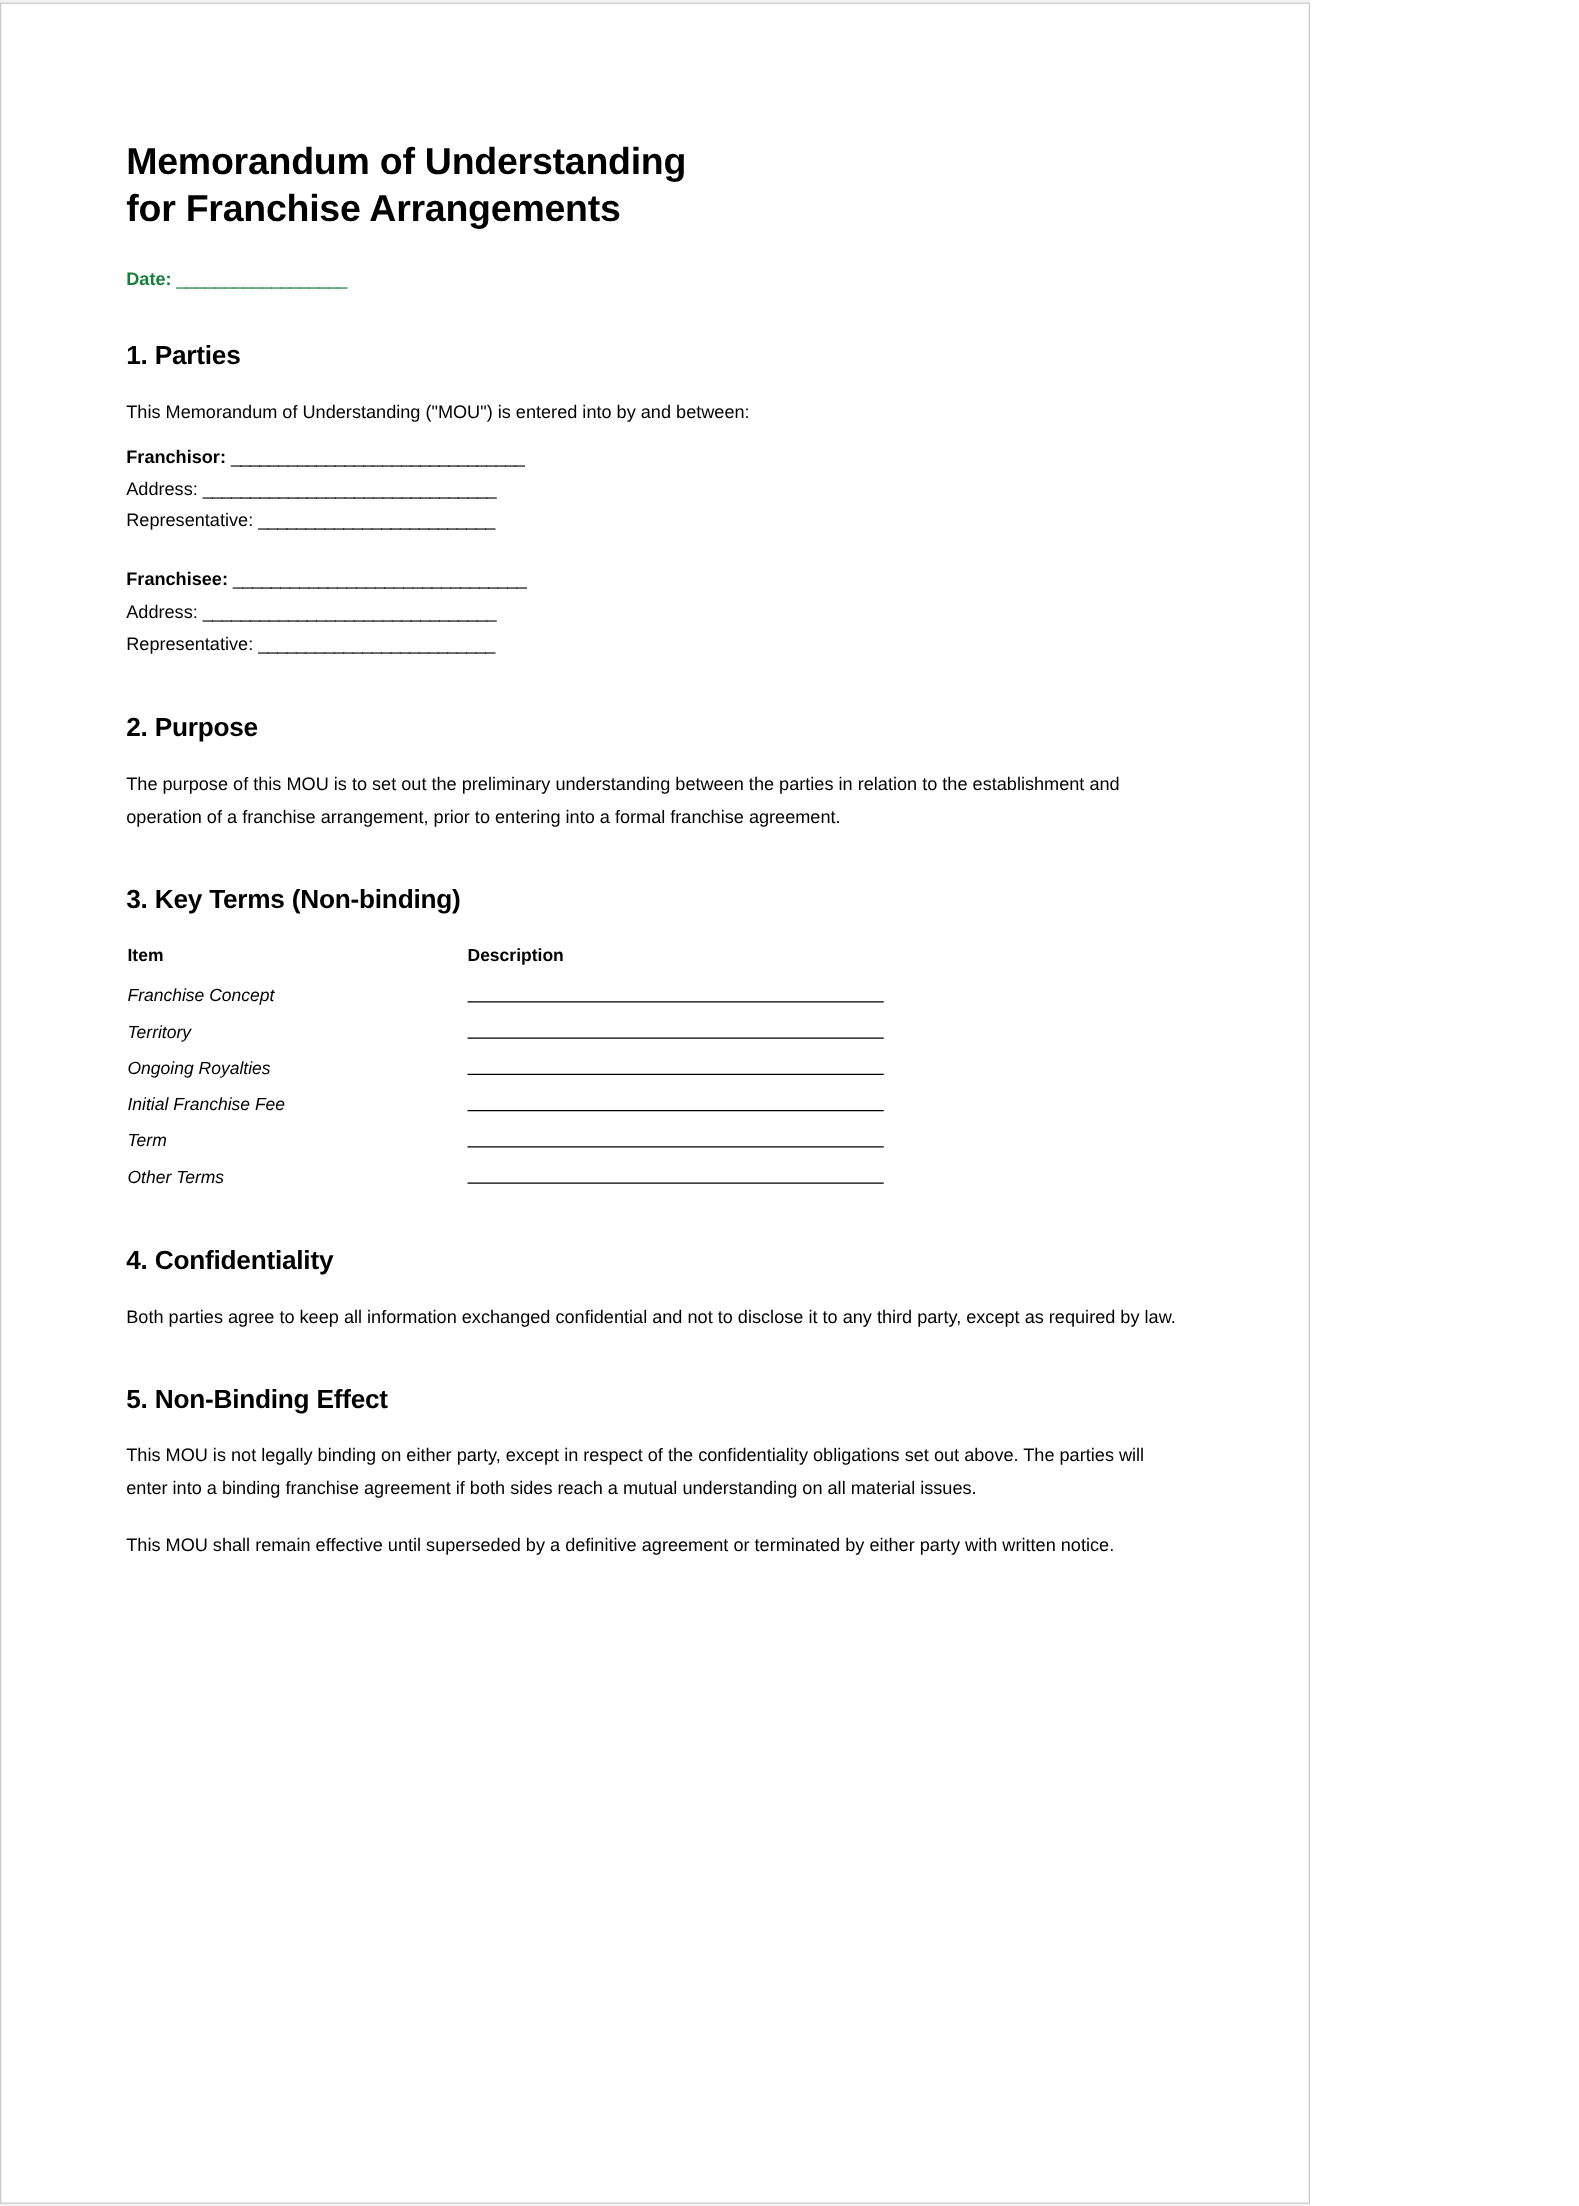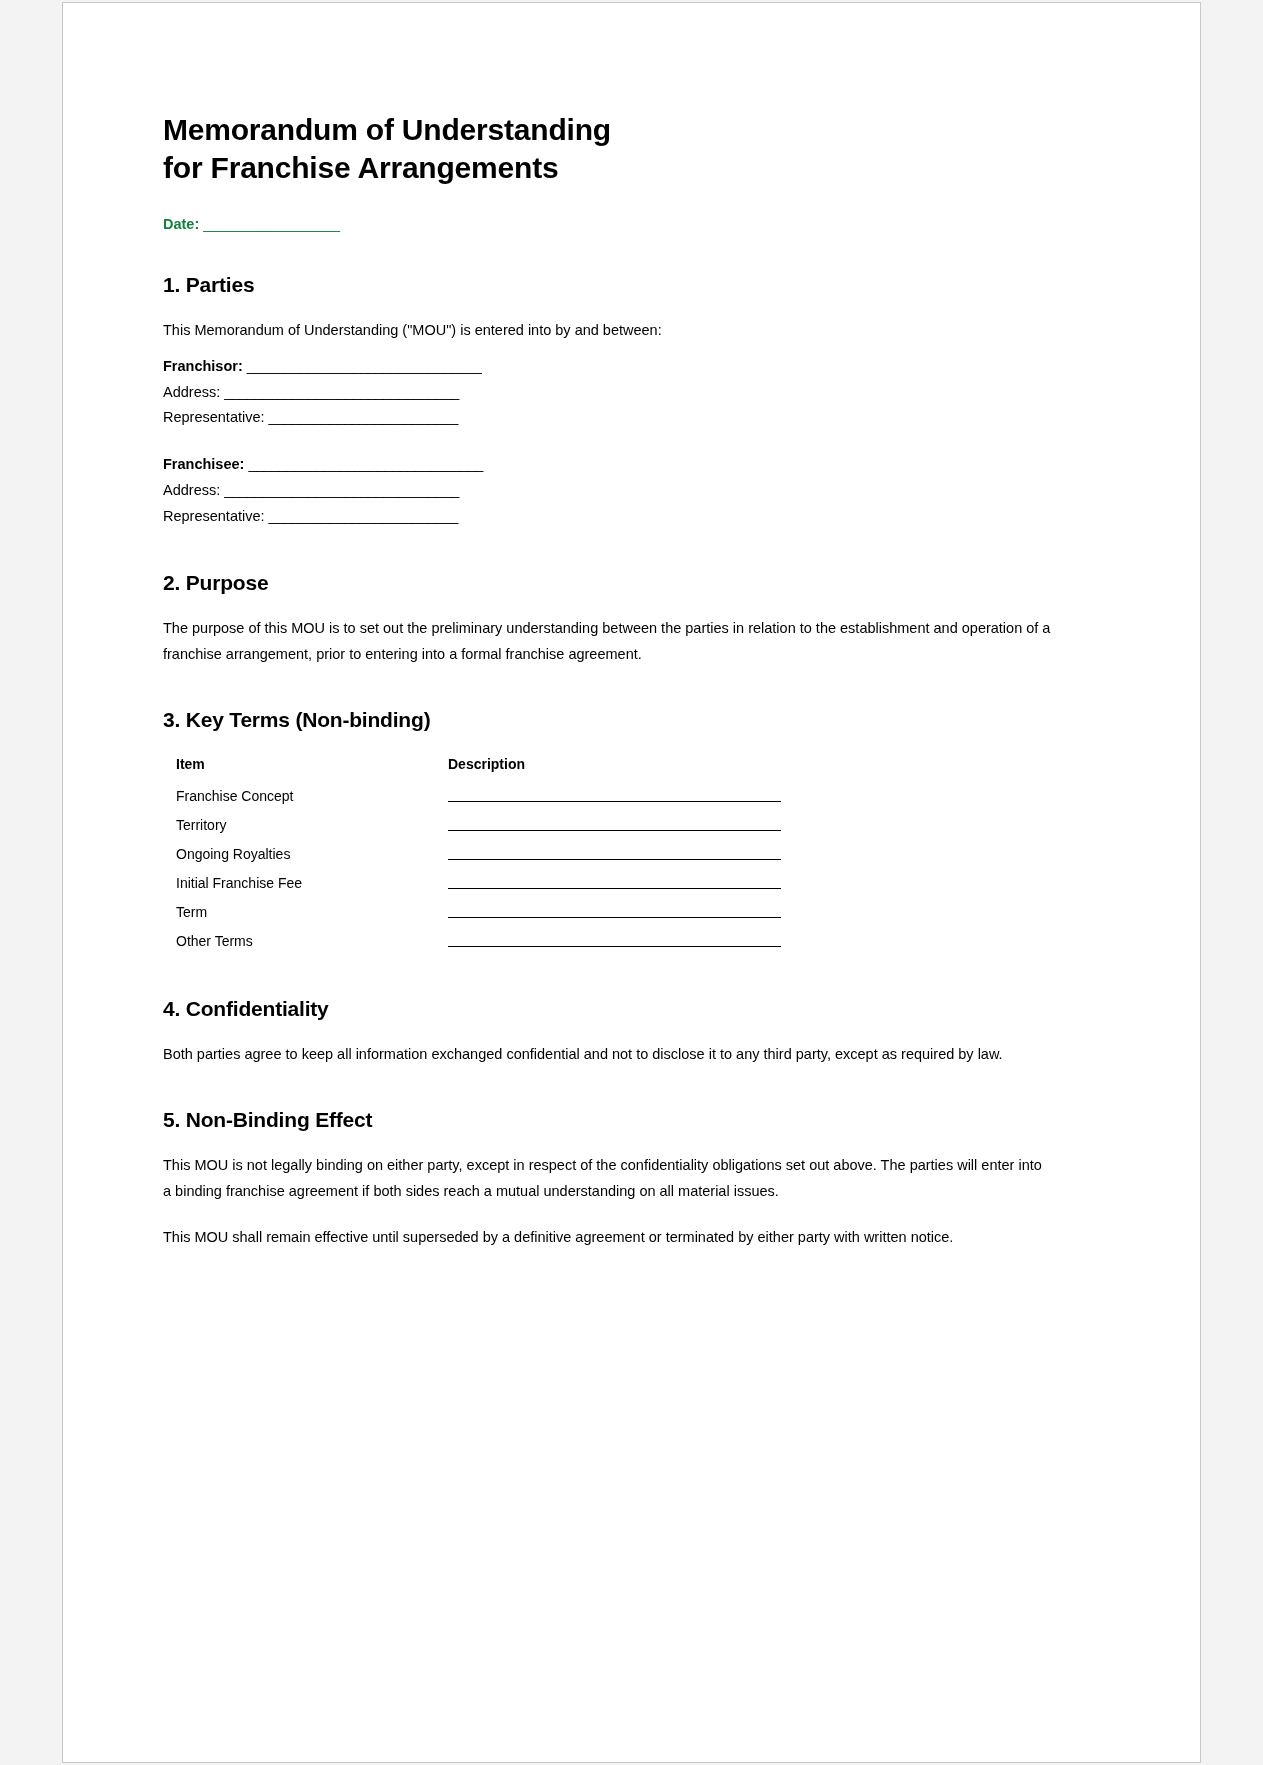--- a/index.html
+++ b/index.html
@@ -5,21 +5,21 @@
   html, body {
     margin: 0;
     padding: 0;
     background: #ffffff;
   }
   body {
     font-family: "Liberation Sans", sans-serif;
     -webkit-font-smoothing: antialiased;
   }
   .page-canvas {
-    width: 1263px;
+    width: 1048px;
     height: 1765px;
     background: #f3f3f3;
     position: relative;
     box-sizing: border-box;
     display: flex;
     justify-content: center;
     align-items: flex-start;
   }
   .page {
     width: 1139px;
@@ -67,37 +67,38 @@
   .party-block {
     margin-top: 10px;
     font-size: 14.5px;
     line-height: 1.79;
     color: #000;
   }
   .party-block.second { margin-top: 21px; }
   .party-line .strong { font-weight: bold; }
   .kt-table {
     margin-top: 24px;
-    margin-left: 13px;
+    margin-left: 1px;
     width: 700px;
     border-collapse: collapse;
   }
   .kt-table th {
     text-align: left;
     font-size: 14px;
     font-weight: bold;
     padding: 0 0 10px 0;
     color: #000;
   }
   .kt-table th.col-item { width: 272px; }
   .kt-table td {
     font-size: 14px;
     color: #000;
     padding: 6px 0 7px 0;
     vertical-align: bottom;
+    font-style: italic;
   }
   .kt-table td.item-cell { padding-right: 10px; }
   .rule {
     display: block;
     height: 0;
     border-bottom: 1.3px solid #000;
     width: 333px;
     margin-bottom: 2px;
   }
   .sec-body-narrow { max-width: 890px; }

